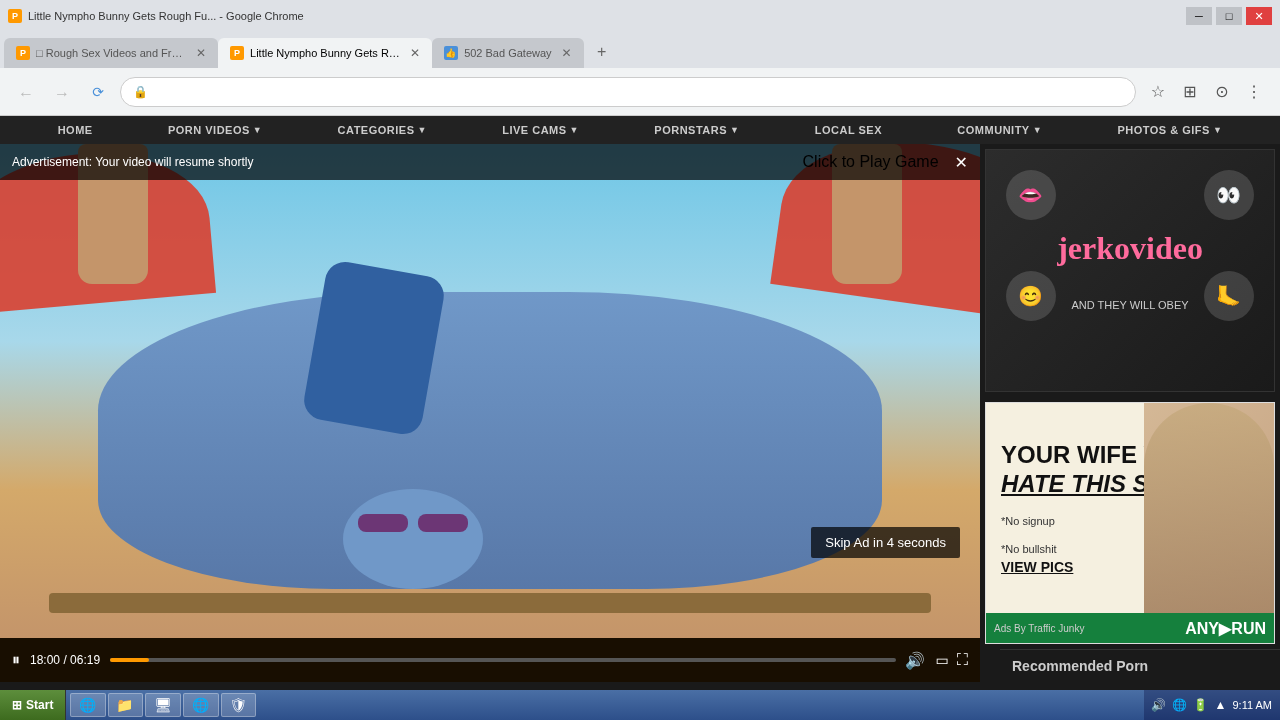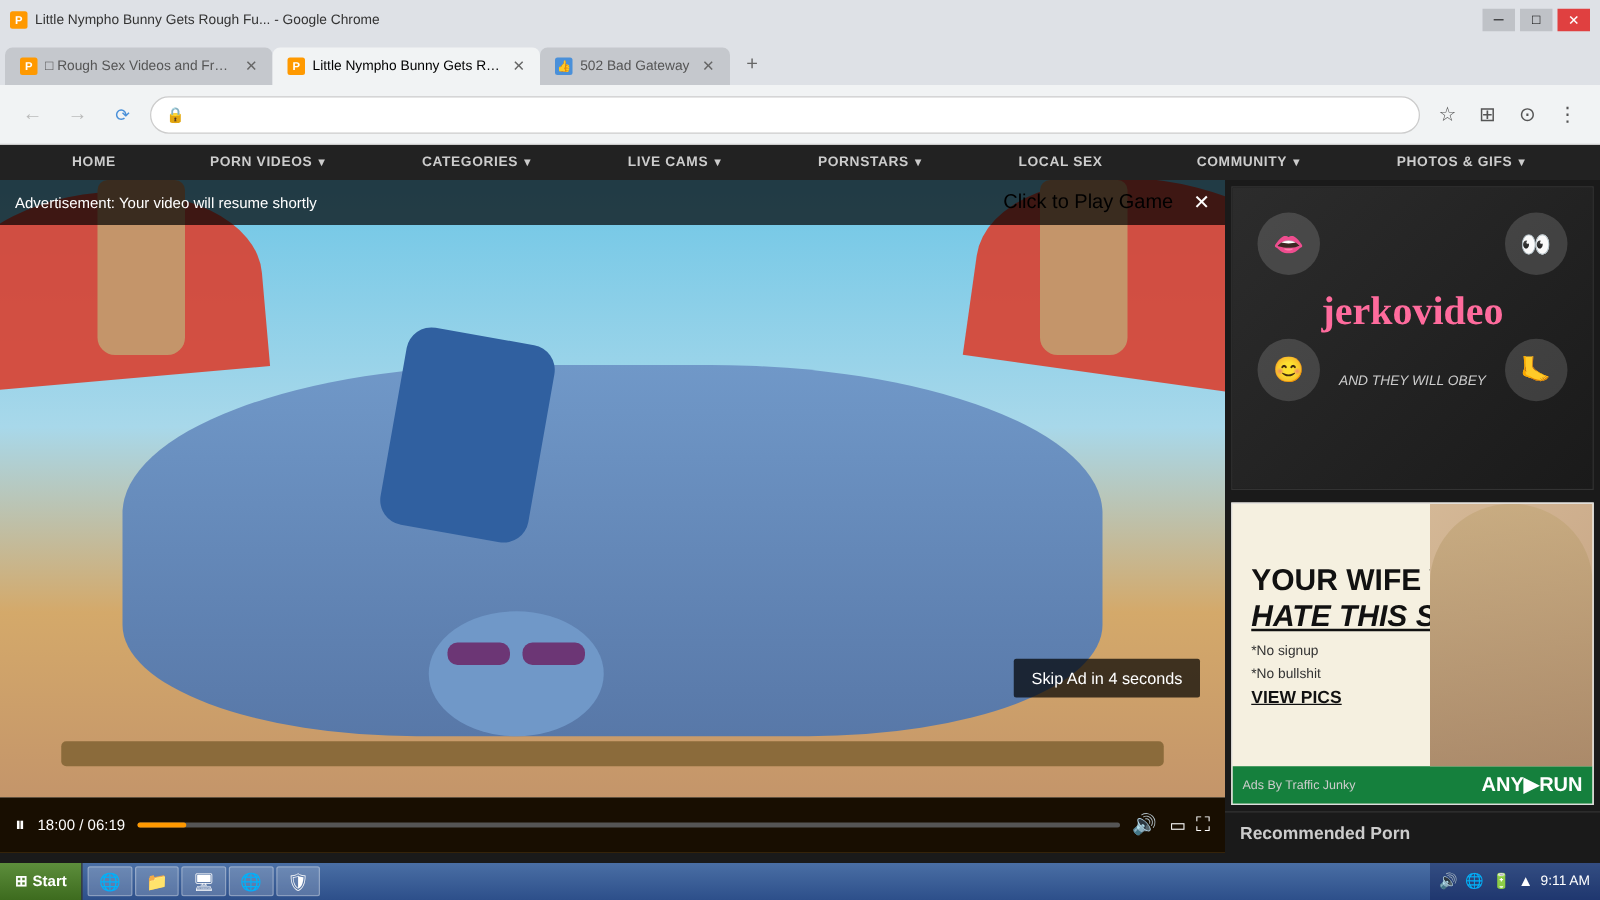--- a/index.html
+++ b/index.html
@@ -66,34 +66,34 @@
     
     .sidebar { width: 300px; background: #1a1a1a; display: flex; flex-direction: column; gap: 0; }
     .sidebar-ad { width: 290px; margin: 5px auto; overflow: hidden; cursor: pointer; }
 
     
     .jerkmate-ad { width: 290px; height: 250px; background: #1a1a1a; position: relative; overflow: hidden; border: 1px solid #333; }
     .jerkmate-bg { width: 100%; height: 100%; background: linear-gradient(135deg, #2c2c2c 0%, #1a1a1a 100%); display: flex; flex-direction: column; align-items: center; justify-content: center; position: relative; }
     .jerkmate-logo { font-size: 32px; font-weight: bold; color: white; font-family: Georgia, serif; margin-bottom: 10px; }
     .jerkmate-logo span { color: #ff6b9d; }
     .command-btn { background: linear-gradient(135deg, #ff6b9d, #e0408a); color: white; padding: 12px 30px; font-size: 18px; font-weight: bold; border-radius: 25px; cursor: pointer; text-transform: uppercase; }
-    .obey-text { color: #ccc; font-size: 11px; margin-top: 22px; font-style: italic; }
+    .obey-text { color: #ccc; font-size: 11px; margin-top: 22px; }
 
     
     .second-ad { width: 290px; height: 250px; background: #f5f0e0; position: relative; overflow: hidden; border: 1px solid #ddd; display: flex; flex-direction: column; }
     .second-ad-top { flex: 1; display: flex; flex-direction: column; align-items: flex-start; justify-content: center; padding: 15px; background: #f5f0e0; }
     .ad-headline { font-size: 24px; font-weight: 900; color: #111; line-height: 1.2; }
     .ad-headline .hate { text-decoration: underline; font-style: italic; }
-    .ad-nosignup { font-size: 11px; color: #333; margin-top: 6px; }
+    .ad-nosignup { font-size: 11px; color: #333; margin-top: 16px; }
     .view-pics-btn { font-size: 14px; font-weight: bold; color: #111; text-decoration: underline; cursor: pointer; margin-top: 4px; }
     .ads-footer { background: #15803d; color: #ccc; font-size: 10px; padding: 4px 8px; display: flex; align-items: center; gap: 6px; height: 30px; }
     .any-run-logo { color: white; font-size: 16px; font-weight: bold; margin-left: auto; }
 
     
-    .recommended { background: #1a1a1a; padding: 8px 12px; color: #ccc; font-size: 14px; font-weight: bold; border-top: 1px solid #333; }
+    .recommended { background: #1a1a1a; padding: 8px 12px; color: #ccc; font-size: 14px; font-weight: bold; border-top: 1px solid #333; margin-left: 20px; }
 
     
     .taskbar { position: fixed; bottom: 0; left: 0; width: 1280px; height: 30px; background: linear-gradient(180deg, #4a6fa5 0%, #2d4f8a 100%); display: flex; align-items: center; z-index: 100; }
     .start-btn { background: linear-gradient(180deg, #5d8e3c 0%, #3d6b1e 100%); color: white; font-weight: bold; font-size: 12px; padding: 0 12px; height: 100%; display: flex; align-items: center; gap: 4px; cursor: pointer; border-right: 1px solid #333; }
     .taskbar-items { display: flex; align-items: center; height: 100%; flex: 1; padding: 0 4px; gap: 2px; }
     .taskbar-item { height: 24px; background: rgba(255,255,255,0.2); border: 1px solid rgba(255,255,255,0.3); border-radius: 2px; padding: 0 8px; display: flex; align-items: center; gap: 4px; cursor: pointer; font-size: 11px; color: white; }
     .taskbar-icon { font-size: 14px; }
     .system-tray { display: flex; align-items: center; gap: 6px; padding: 0 8px; height: 100%; background: rgba(0,0,50,0.3); }
     .tray-icon { font-size: 12px; color: white; cursor: pointer; }
     .tray-time { font-size: 11px; color: white; text-align: center; line-height: 1.3; }

